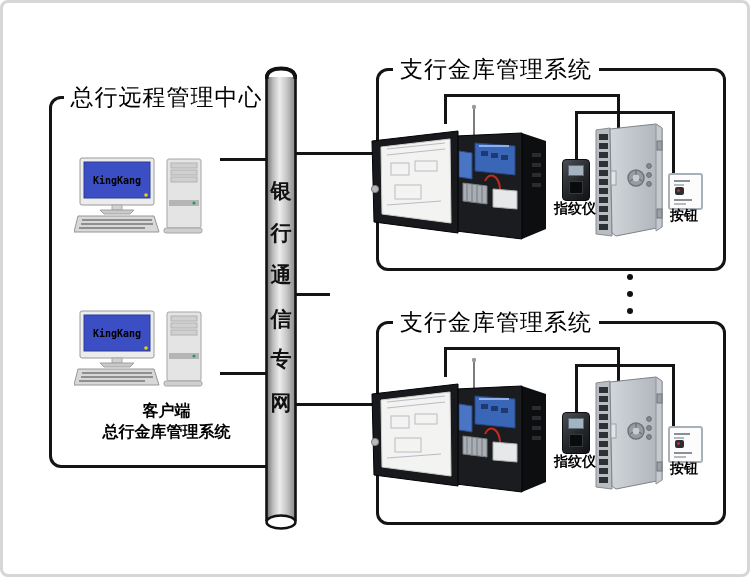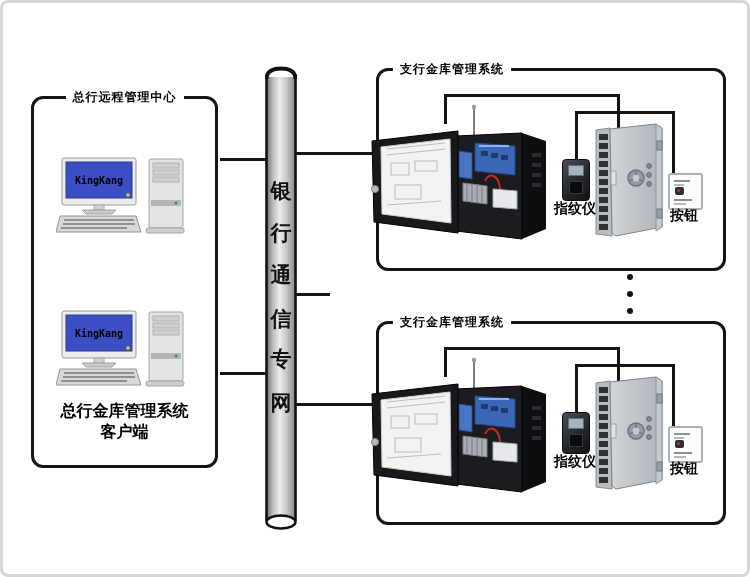--- a/index.html
+++ b/index.html
@@ -4,21 +4,21 @@
 <style>
   html,body{margin:0;padding:0;background:#fff;}
   #canvas{
     position:relative;width:750px;height:577px;box-sizing:border-box;
     background:#ffffff;border:3px solid #d6d6d6;border-radius:8px;
     font-family:"DejaVu Sans","Liberation Sans",sans-serif;overflow:hidden;
   }
   .sysbox{position:absolute;border:3px solid #141414;border-radius:12px;background:transparent;}
   .boxtitle{
     position:absolute;top:-13px;background:#ffffff;padding:0 7px;
-    font-size:12px;font-weight:bold;color:#000;white-space:nowrap;letter-spacing:1px;line-height:22px;
+    font-size:23px;font-weight:normal;color:#000;white-space:nowrap;letter-spacing:1px;line-height:22px;
   }
   .centered{left:50%;transform:translateX(-50%);}
   .conn{position:absolute;background:#141414;height:3px;}
   .vconn{position:absolute;background:#141414;width:3px;}
   .label-cn{position:absolute;font-weight:bold;color:#000;text-align:center;}
   .cyl-char{position:absolute;left:0;width:100%;text-align:center;font-size:21px;font-weight:bold;color:#111;line-height:22px;}
   .dot{position:absolute;width:6px;height:6px;border-radius:50%;background:#111;}
   .fp-device{position:absolute;border-radius:4px;border:1px solid #0b0c0e;
     background:linear-gradient(135deg,#4a4f56 0%,#24272b 55%,#121316 100%);}
   .fp-screen{position:absolute;left:5px;top:5px;width:14px;height:9px;background:#a3b4c0;border:1px solid #5c6b75;}
@@ -26,21 +26,21 @@
   .btn-device{position:absolute;background:#fcfcfc;border:2px solid #a9b0b6;border-radius:3px;}
   .btn-line{position:absolute;background:#8a9096;height:2px;}
   .btn-icon{position:absolute;left:5px;top:12px;width:9px;height:8px;background:#2b2f34;border-radius:2px;}
   .btn-icon::after{content:"";position:absolute;left:2px;top:2px;width:3px;height:3px;background:#c03028;border-radius:50%;}
 </style>
 </head>
 <body>
 
 <div id="canvas">
 
-  <div class="sysbox" style="left:28px;top:93px;width:181px;height:366px;">
+  <div class="sysbox" style="left:46px;top:93px;width:181px;height:366px;padding-left:48px;">
     <div class="boxtitle centered">总行远程管理中心</div>
 
     <svg style="position:absolute;left:22px;top:57px;" width="135" height="80" viewBox="0 0 135 80">
       <rect x="6" y="2" width="74" height="47" rx="2" fill="#ececec" stroke="#9a9a9a"></rect>
       <rect x="10" y="6" width="66" height="36" fill="#3c4ec4" stroke="#2b3a9a"></rect>
       <text x="43" y="28" text-anchor="middle" font-family="DejaVu Sans Mono, monospace" font-size="10" font-weight="bold" fill="#000">KingKang</text>
       <circle cx="72" cy="39" r="1.8" fill="#e9d100"></circle>
       <rect x="38" y="49" width="10" height="5" fill="#d2d2d2" stroke="#aaa"></rect>
       <polygon points="30,58 56,58 60,54 26,54" fill="#c9c9c9" stroke="#a0a0a0"></polygon>
       <polygon points="4,60 80,60 85,76 0,76" fill="#d8d8d8" stroke="#969696"></polygon>
@@ -73,22 +73,22 @@
       </g>
       <rect x="93" y="3" width="34" height="69" rx="2" fill="#e4e4e4" stroke="#a5a5a5"></rect>
       <rect x="97" y="7" width="26" height="5" fill="#d0d0d0" stroke="#b2b2b2"></rect>
       <rect x="97" y="14" width="26" height="5" fill="#d0d0d0" stroke="#b2b2b2"></rect>
       <rect x="97" y="21" width="26" height="5" fill="#d0d0d0" stroke="#b2b2b2"></rect>
       <rect x="95" y="44" width="30" height="6" fill="#b5b5b5"></rect>
       <circle cx="120" cy="47" r="1.6" fill="#2a9a5a"></circle>
       <rect x="90" y="72" width="38" height="5" rx="2" fill="#cfcfcf" stroke="#a5a5a5"></rect>
     </svg>
     <div class="label-cn" style="left:0;top:301px;width:100%;font-size:16px;line-height:21px;">
+      <div>客户端</div>
       <div>总行金库管理系统</div>
-      <div>客户端</div>
     </div>
   </div>
 
   <div style="position:absolute;left:262px;top:62px;width:32px;height:470px;">
     <svg width="32" height="470" viewBox="0 0 32 470">
       <defs>
         <linearGradient id="pipe" x1="0" y1="0" x2="1" y2="0">
           <stop offset="0" stop-color="#6f6f6f"></stop>
             <stop offset="0.22" stop-color="#bcbcbc"></stop>
           <stop offset="0.45" stop-color="#ececec"></stop>

